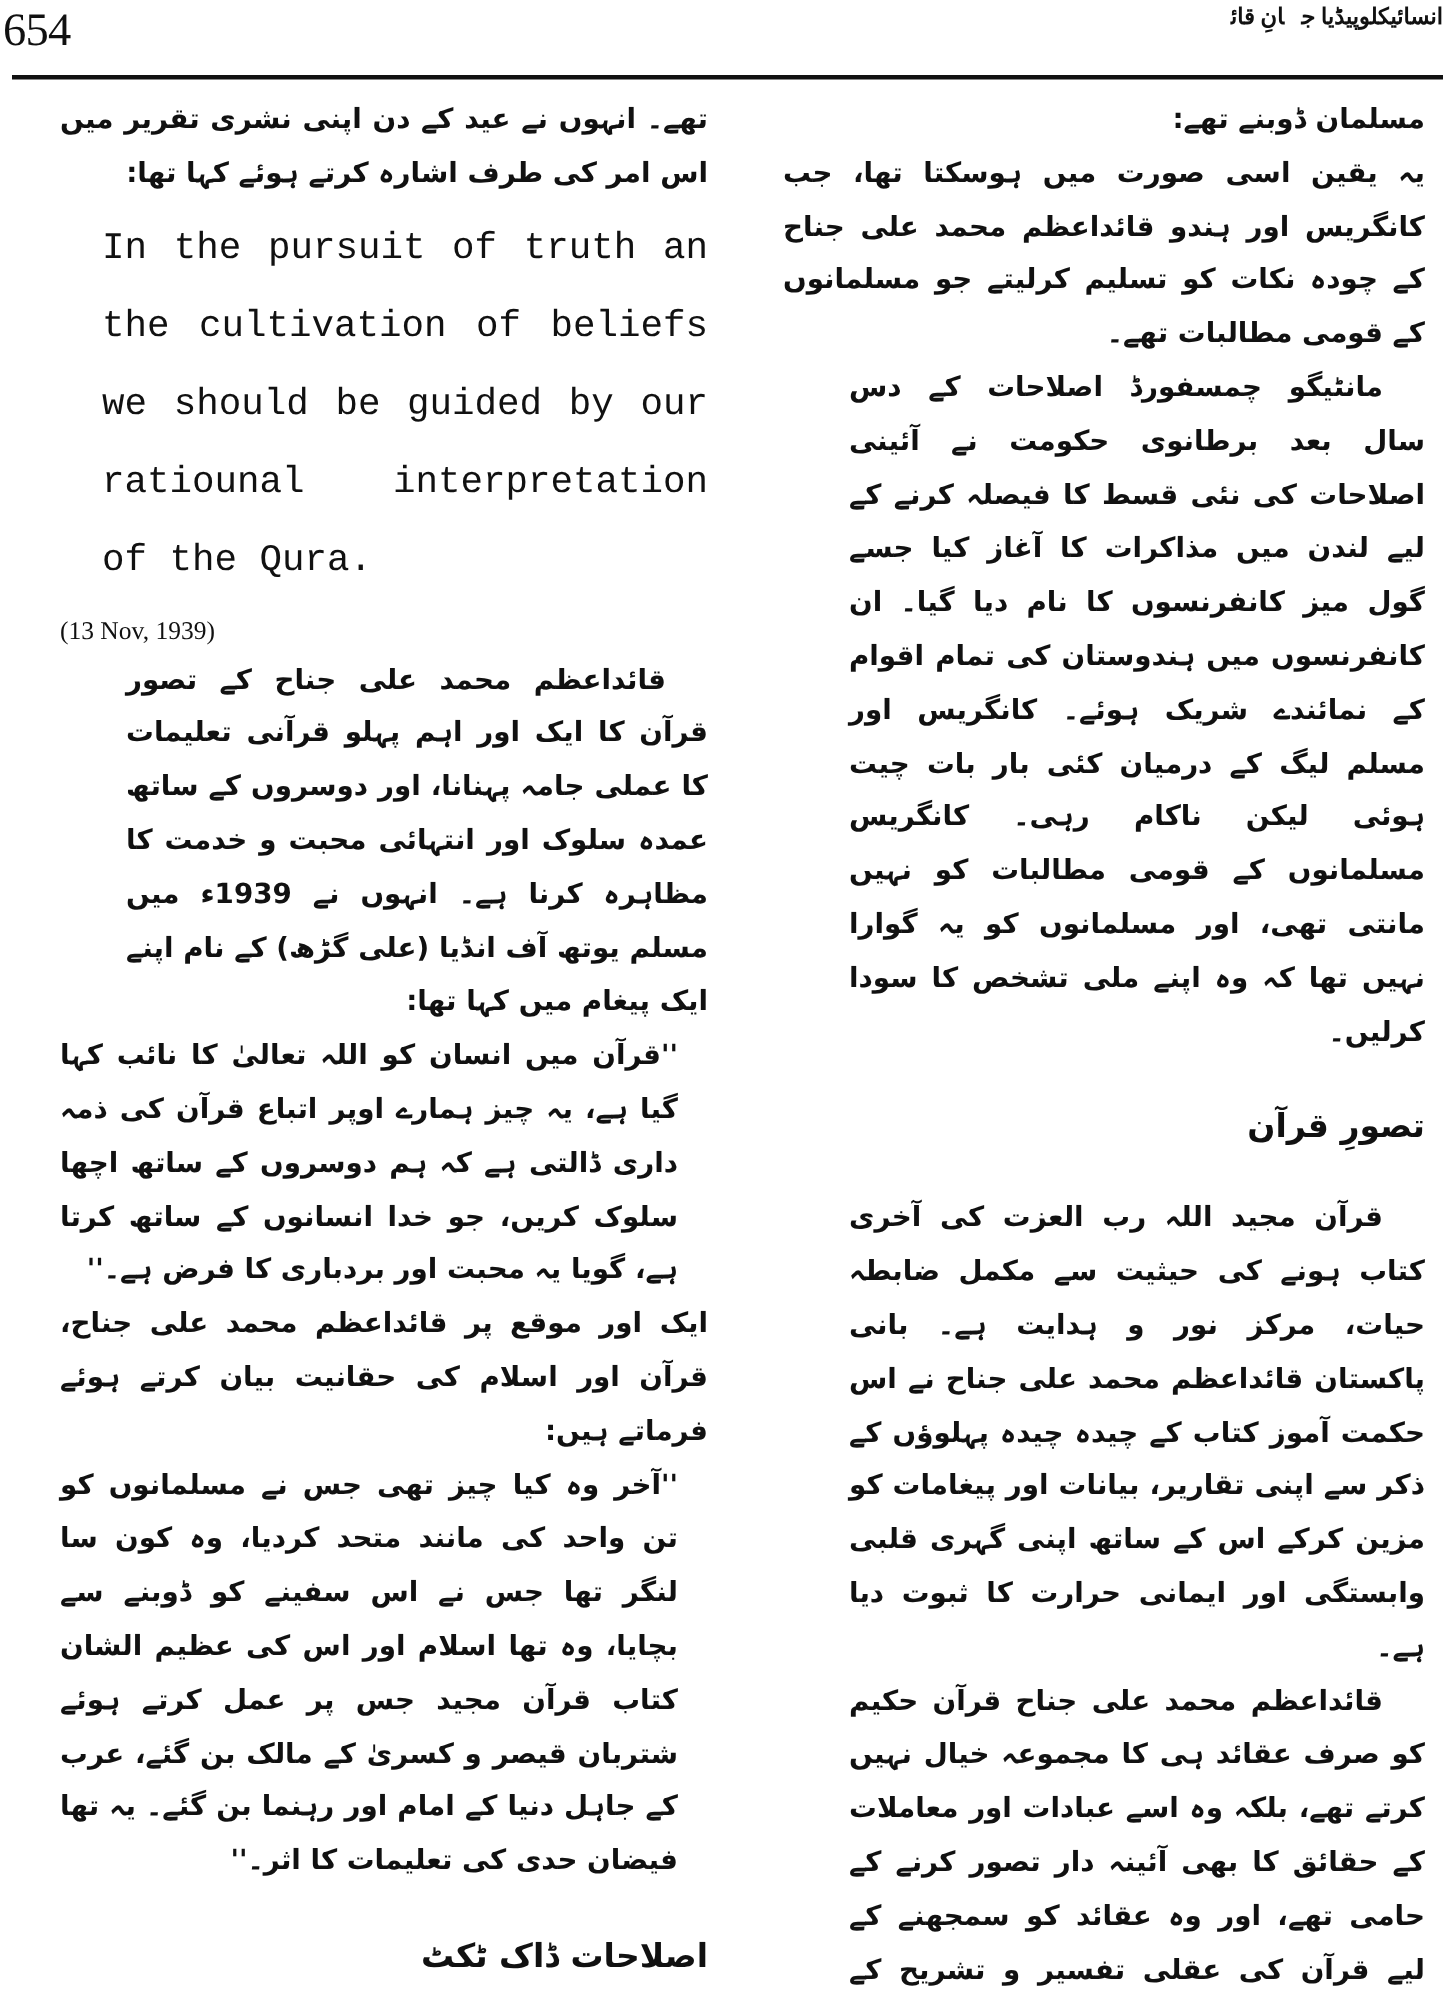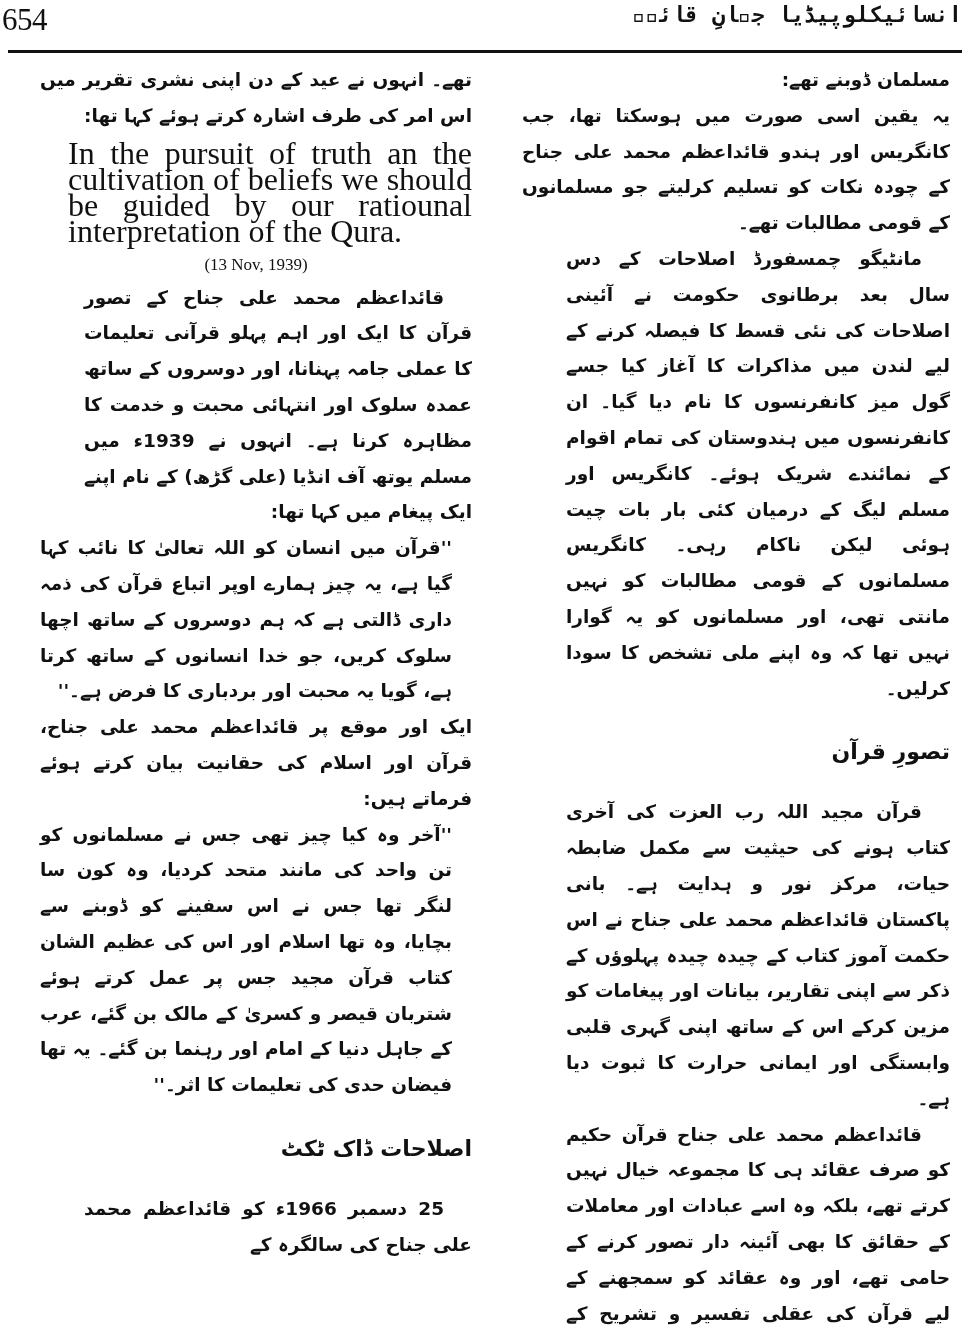--- a/index.html
+++ b/index.html
@@ -6,44 +6,44 @@
   body {
     width: 968px; height: 1340px; position: relative; overflow: hidden;
     color: #111; font-family: "DejaVu Serif", serif;
   }
   .page-number {
     position: absolute; left: 2px; top: 2px;
     font-family: "Liberation Serif", serif; font-weight: normal; font-size: 31px; letter-spacing: -0.5px;
   }
   .running-head {
     position: absolute; right: 6px; top: 2px; direction: rtl;
-    font-family: Liberation Mono, monospace; font-weight: bold; font-size: 22px;
+    font-family: Liberation Serif, serif; font-weight: bold; font-size: 15px;
   }
   .header-rule {
     position: absolute; left: 8px; right: 6px; top: 50px; height: 3px; background: #111;
   }
   .column {
     position: absolute; top: 62px; direction: rtl; text-align: justify;
     font-family: "DejaVu Sans", sans-serif; font-size: 18.5px; line-height: 35.8px;
   }
   .col-right { left: 522px; width: 428px; }
   .col-left { left: 40px; width: 432px; }
   .p { margin: 0; text-align-last: right; font-weight: bold; }
   .indent { text-indent: 28px; margin-left: 44px; }
   .quote { padding-right: 20px; }
   .heading {
     font-weight: bold; font-size: 22px; line-height: 40px; margin: 26px 0 22px 0;
   }
   .english {
     direction: ltr; text-align: justify; text-align-last: left;
-    font-family: Liberation Serif, serif; font-size: 32px; line-height: 26px;
+    font-family: Liberation Mono, monospace; font-size: 25px; line-height: 52px;
     margin: 6px 0 0 0; padding-left: 28px;
   }
   .date-line {
-    direction: ltr; text-align: center;
+    direction: ltr; text-align: left;
     font-family: "Liberation Serif", serif; font-size: 17px; line-height: 30px; margin: 6px 0 0 0;
   }
 </style>
 </head>
 <body>
 
 <div class="page-number">654</div>
 <div class="running-head">انسائیکلوپیڈیا جہانِ قائدؒ</div>
 <div class="header-rule"></div>
 

